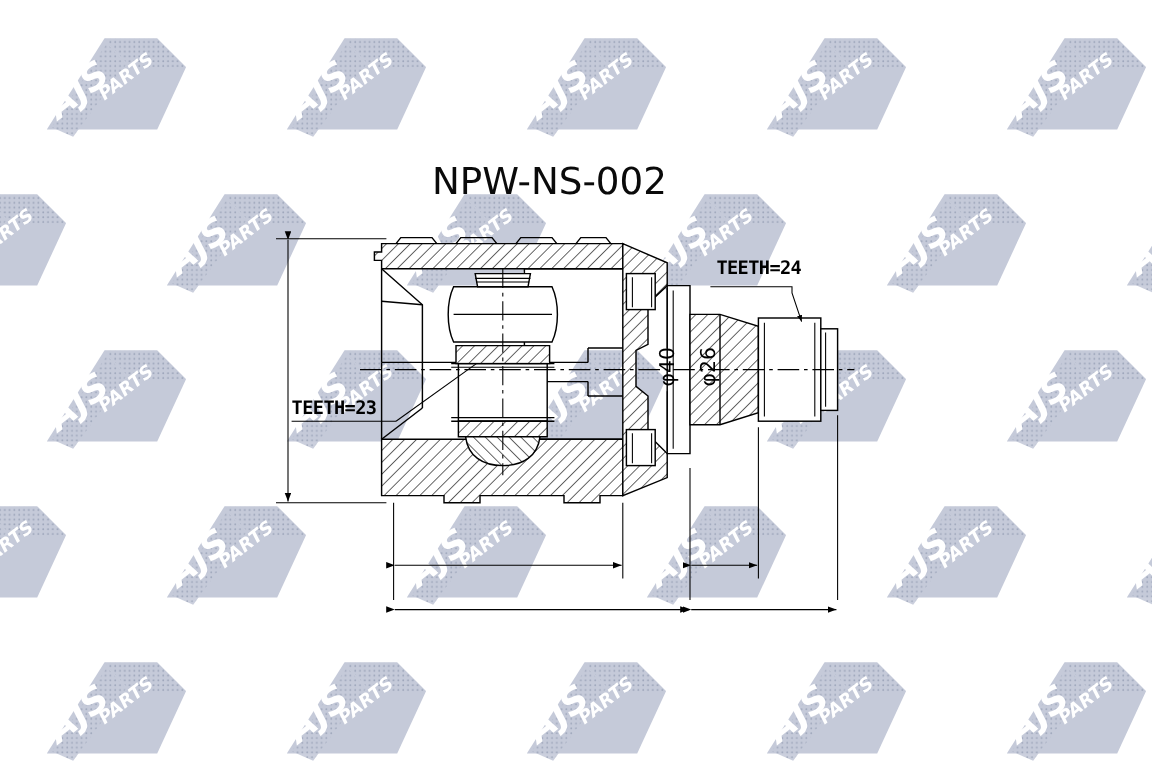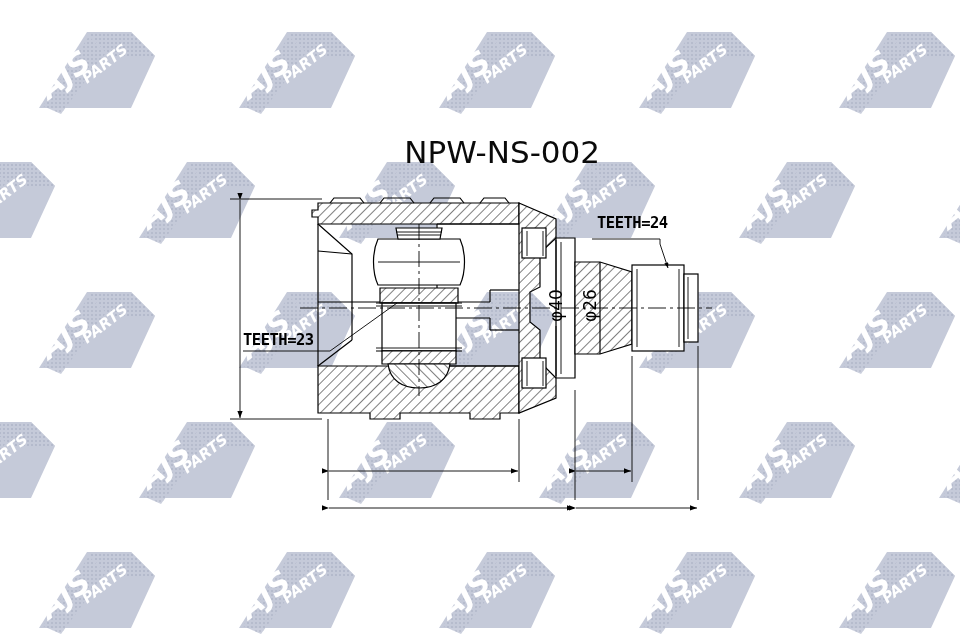--- a/index.html
+++ b/index.html
@@ -40,21 +40,20 @@
     position: absolute;
     left: 360px;
     top: 134px;
     width: 240px;
     font-family: "DejaVu Sans", sans-serif;
     font-size: 31px;
     font-weight: 400;
     letter-spacing: 0px;
     color: #0a0a0a;
     white-space: nowrap;
-    text-align: right;
   }
   svg { display: block; }
   .ln { stroke: #000000; fill: none; }
   .thin { stroke-width: 0.9; }
   .med { stroke-width: 1.2; }
   .hatch-fill { fill: url(#hatchA); stroke: #000; stroke-width: 1.2; }
   .hatch-fill-b { fill: url(#hatchB); stroke: #000; stroke-width: 1.2; }
   .white-fill { fill: #ffffff; stroke: #000; stroke-width: 1.2; }
   .dimtxt {
     font-family: "DejaVu Sans Mono", monospace;

